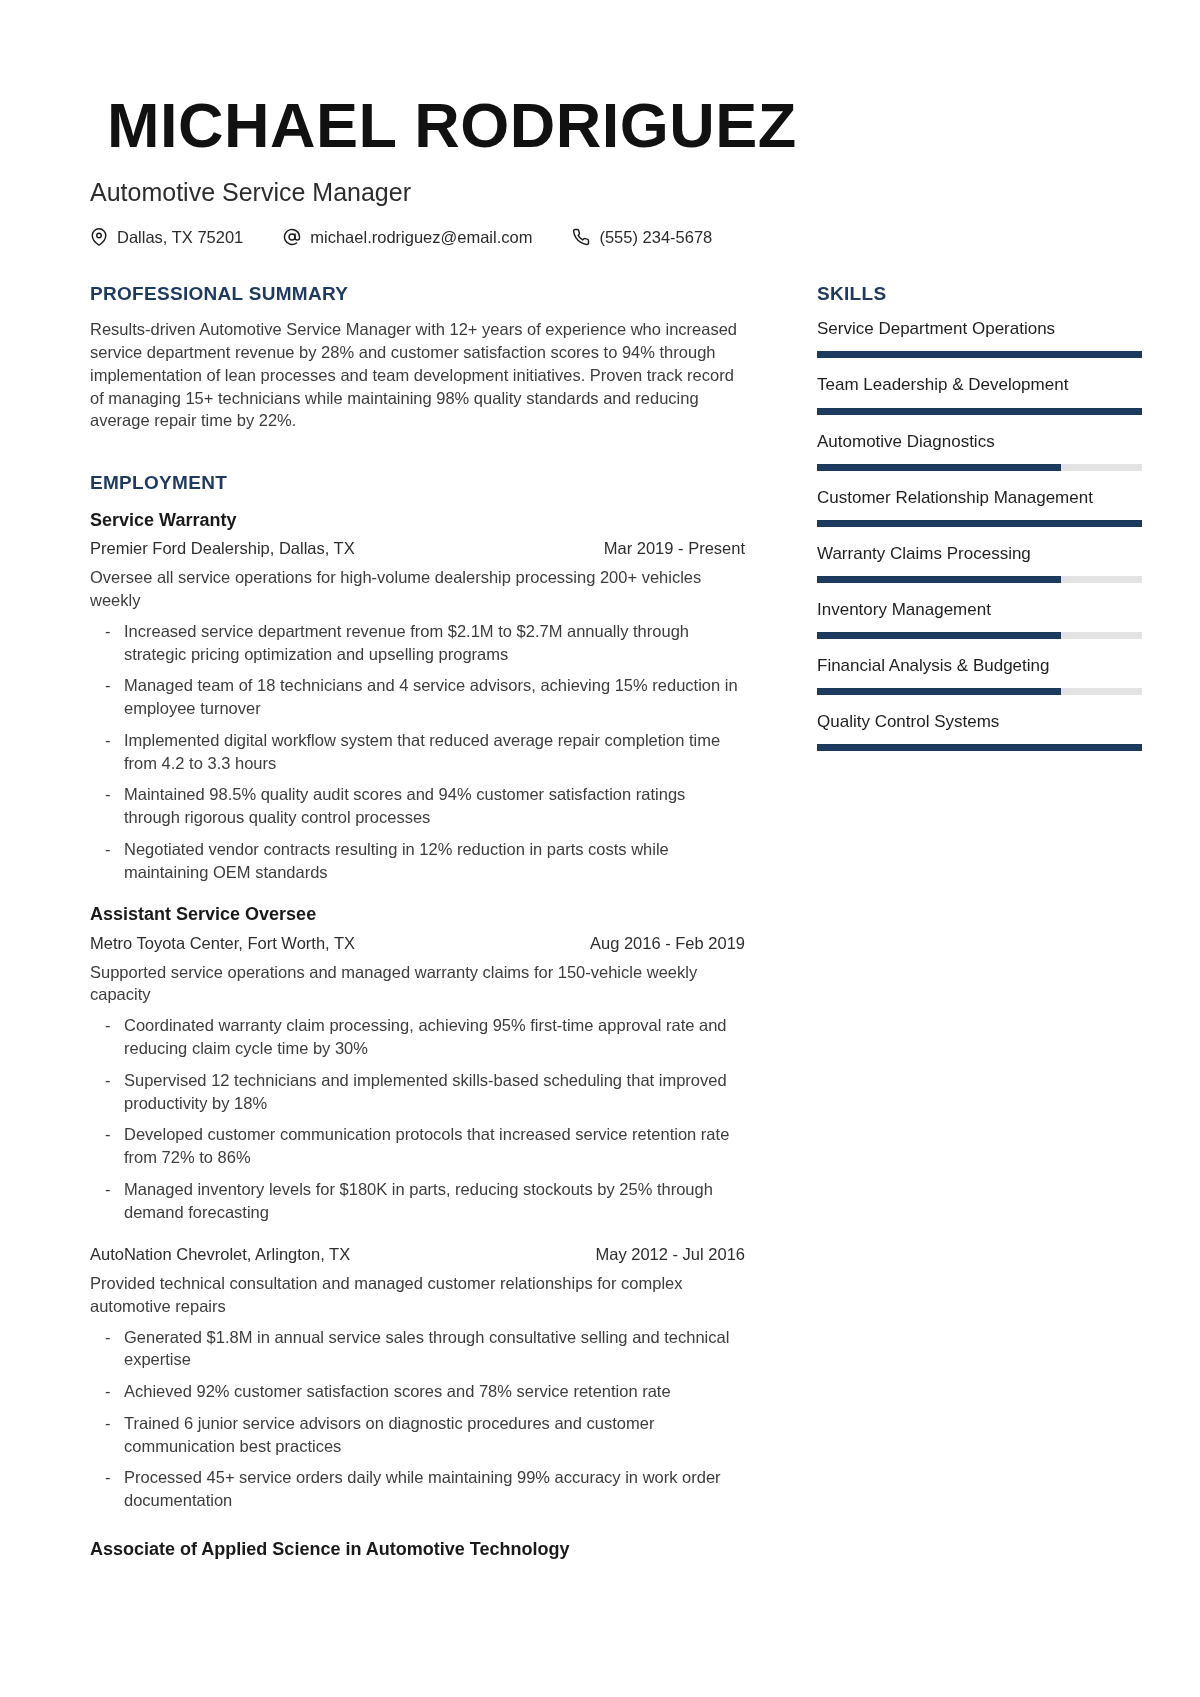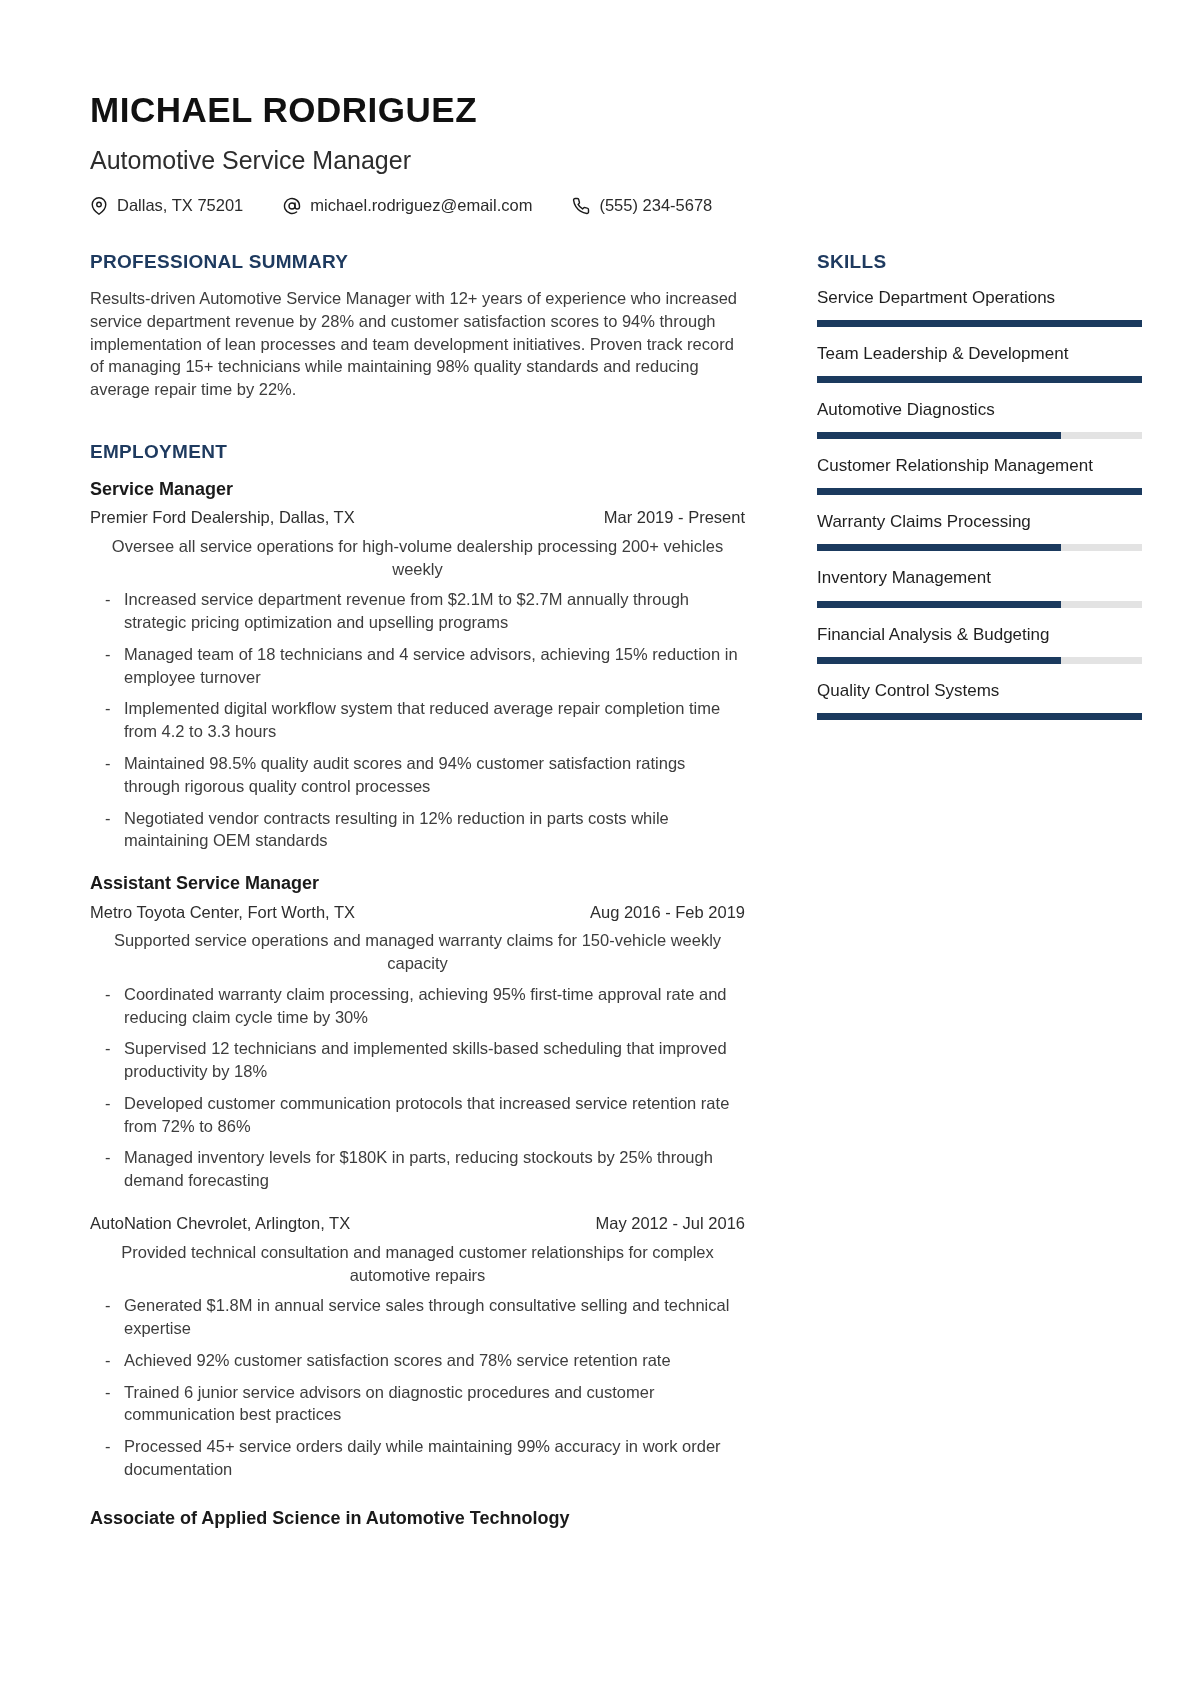--- a/index.html
+++ b/index.html
@@ -12,25 +12,26 @@
     height: 1697px;
     margin: 0 auto;
     background: #ffffff;
     padding: 90px 82px 30px 90px;
     overflow: hidden;
     color: var(--body-text, #3d3d3d);
   }
 
   
   .name {
-    font-size: 35px;
+    font-size: 63px;
     font-weight: bold;
     color: #111111;
     letter-spacing: 0.5px;
     line-height: 1.12;
+    margin-left: 17px;
   }
   .job-headline {
     margin-top: 16px;
     font-size: 25px;
     color: #2d2d2d;
     line-height: 1.2;
   }
   .contact-row {
     margin-top: 21px;
     display: flex;
@@ -73,21 +74,21 @@
   }
   .job-meta {
     display: flex;
     justify-content: space-between;
     align-items: flex-end;
     font-size: 16.5px;
     color: #2e2e2e;
     line-height: 1.38;
     margin-bottom: 6px;
   }
-  .job-desc { margin-bottom: 8px; text-align: center; }
+  .job-desc { margin-bottom: 8px; }
   .bullet {
     position: relative;
     padding-left: 34px;
     font-size: 16.5px;
     line-height: 1.38;
     color: #3d3d3d;
     margin-bottom: 9px;
   }
   .bullet::before {
     content: "-";
@@ -167,37 +168,37 @@
 
       <section class="summary-section">
         <div class="section-heading">PROFESSIONAL SUMMARY</div>
         <p class="body-text">Results-driven Automotive Service Manager with 12+ years of experience who increased service department revenue by 28% and customer satisfaction scores to 94% through implementation of lean processes and team development initiatives. Proven track record of managing 15+ technicians while maintaining 98% quality standards and reducing average repair time by 22%.</p>
       </section>
 
       <section class="employment-section">
         <div class="section-heading">EMPLOYMENT</div>
 
         <article class="job">
-          <div class="job-title">Service Manager</div>
+          <div class="job-title">Service Warranty</div>
           <div class="job-meta">
             <span>Premier Ford Dealership, Dallas, TX</span>
             <span>Mar 2019 - Present</span>
           </div>
           <p class="body-text job-desc">Oversee all service operations for high-volume dealership processing 200+ vehicles weekly</p>
           <div>
             <div class="bullet">Increased service department revenue from $2.1M to $2.7M annually through strategic pricing optimization and upselling programs</div>
             <div class="bullet">Managed team of 18 technicians and 4 service advisors, achieving 15% reduction in employee turnover</div>
             <div class="bullet">Implemented digital workflow system that reduced average repair completion time from 4.2 to 3.3 hours</div>
             <div class="bullet">Maintained 98.5% quality audit scores and 94% customer satisfaction ratings through rigorous quality control processes</div>
             <div class="bullet">Negotiated vendor contracts resulting in 12% reduction in parts costs while maintaining OEM standards</div>
           </div>
         </article>
 
         <article class="job">
-          <div class="job-title">Assistant Service Manager</div>
+          <div class="job-title">Assistant Service Oversee</div>
           <div class="job-meta">
             <span>Metro Toyota Center, Fort Worth, TX</span>
             <span>Aug 2016 - Feb 2019</span>
           </div>
           <p class="body-text job-desc">Supported service operations and managed warranty claims for 150-vehicle weekly capacity</p>
           <div>
             <div class="bullet">Coordinated warranty claim processing, achieving 95% first-time approval rate and reducing claim cycle time by 30%</div>
             <div class="bullet">Supervised 12 technicians and implemented skills-based scheduling that improved productivity by 18%</div>
             <div class="bullet">Developed customer communication protocols that increased service retention rate from 72% to 86%</div>
             <div class="bullet">Managed inventory levels for $180K in parts, reducing stockouts by 25% through demand forecasting</div>

